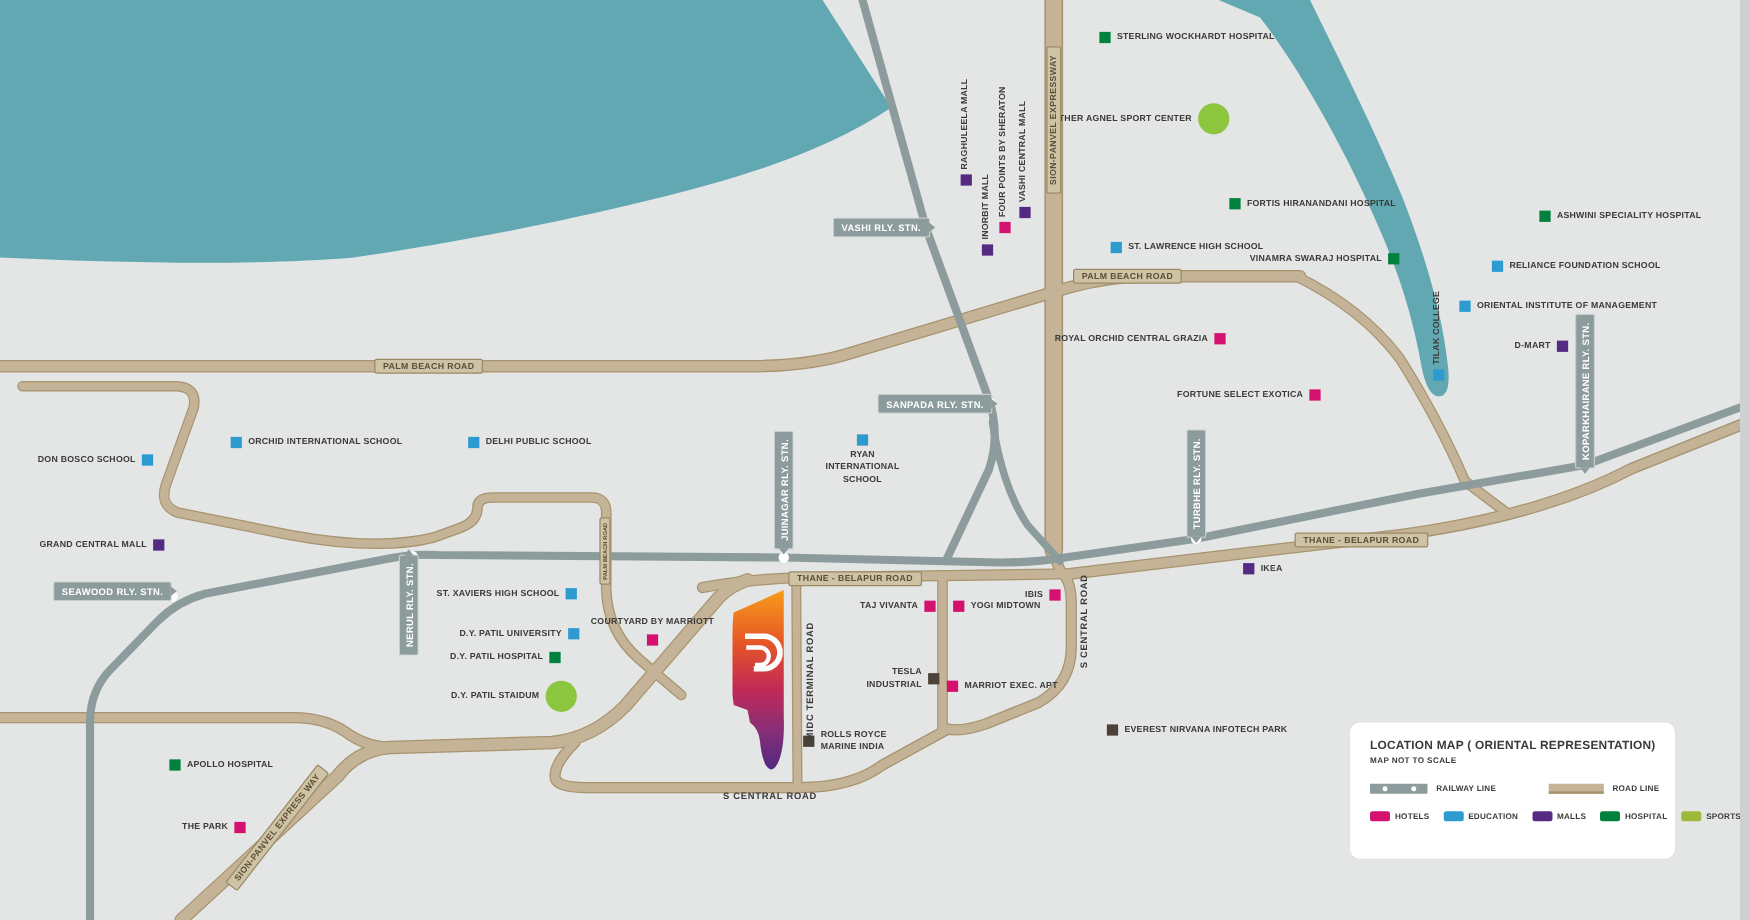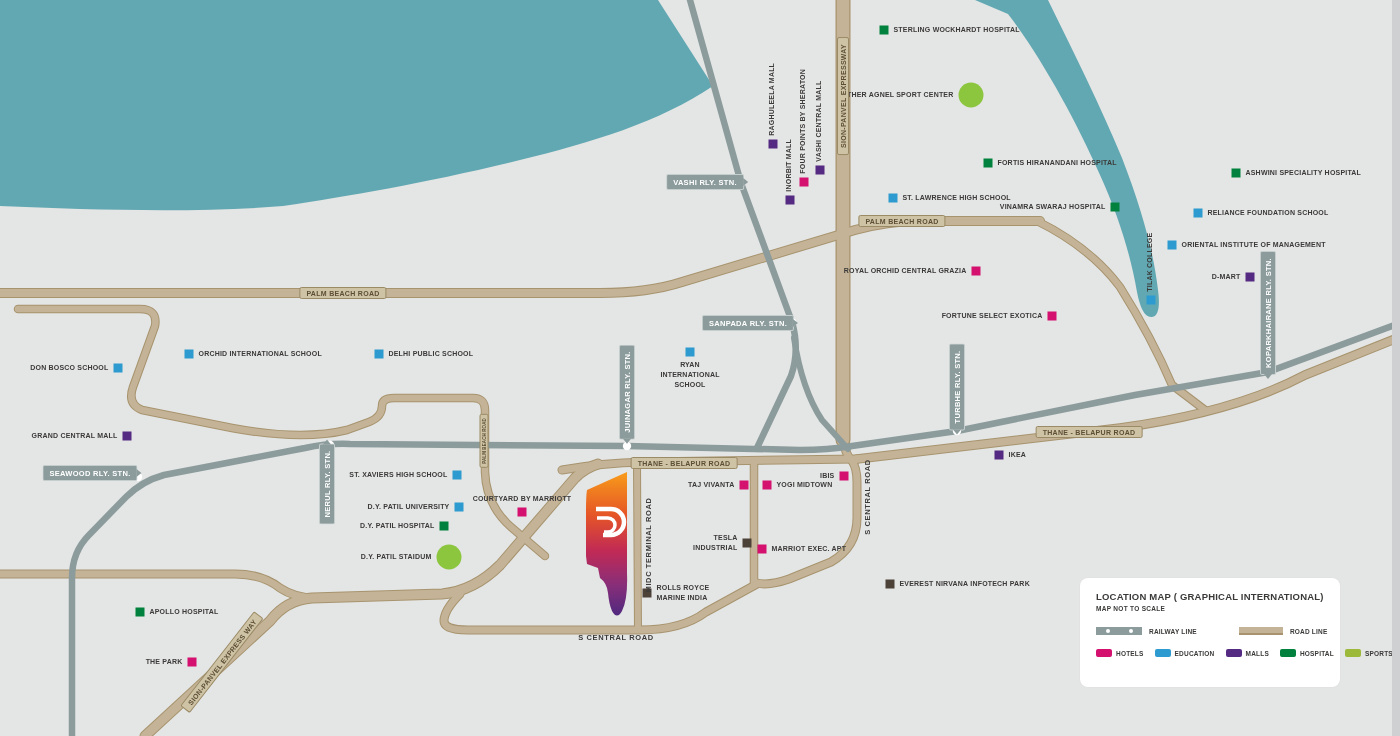--- a/index.html
+++ b/index.html
@@ -287,21 +287,21 @@
       <div class="roadlabel" style="left: 1089px; top: 432px; transform: translate(-50%, -50%) rotate(0deg);">THANE - BELAPUR ROAD</div>
       <div class="roadlabel" style="left: 843px; top: 96px; transform: translate(-50%, -50%) rotate(-90deg);">SION-PANVEL EXPRESSWAY</div>
       <div class="roadlabel" style="left: 222px; top: 662px; transform: translate(-50%, -50%) rotate(-52deg);">SION-PANVEL EXPRESS WAY</div>
       <div class="roadlabel small" style="left: 484px; top: 441px; transform: translate(-50%, -50%) rotate(-90deg);">PALM BEACH ROAD</div>
       <div class="roadtext" style="left: 648px; top: 545px; transform: translate(-50%, -50%) rotate(-90deg);">MIDC TERMINAL ROAD</div>
       <div class="roadtext" style="left: 867px; top: 497px; transform: translate(-50%, -50%) rotate(-90deg);">S CENTRAL ROAD</div>
       <div class="roadtext" style="left: 616px; top: 637px; transform: translate(-50%, -50%) rotate(0deg);">S CENTRAL ROAD</div>
     </div>
 
   <div id="legend">
-    <div class="lg-title">LOCATION MAP ( GRAPHICAL INTERNATIONAL)</div>
+    <div class="lg-title">LOCATION MAP ( ORIENTAL REPRESENTATION)</div>
     <div class="lg-sub">MAP NOT TO SCALE</div>
     <div class="lg-lines">
       <div class="lg-line">
         <span class="sw-rail">
             <i></i>
             <i></i>
           </span>
         <span class="lg-lab">RAILWAY LINE</span>
       </div>
       <div class="lg-line">

